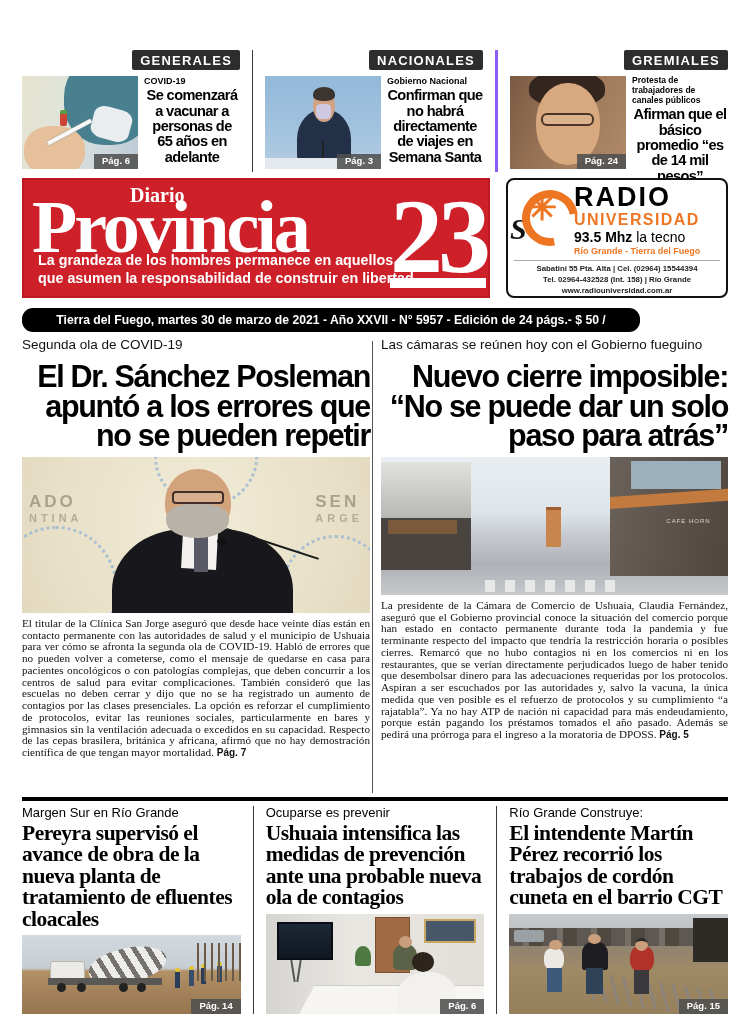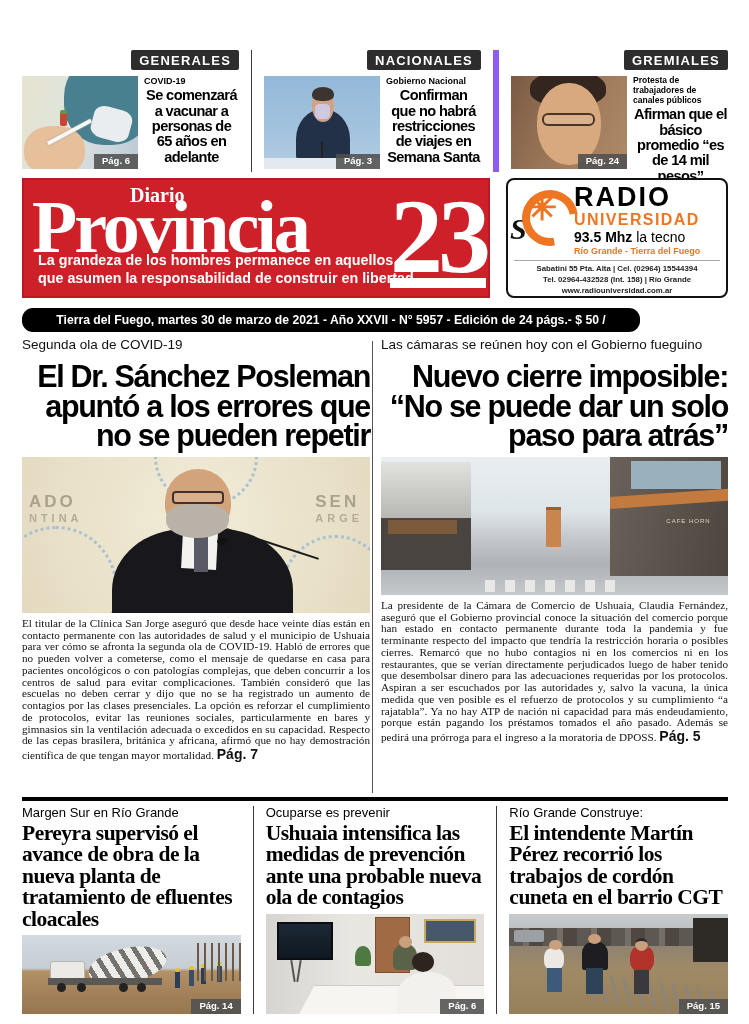--- a/index.html
+++ b/index.html
@@ -3,21 +3,21 @@
 <meta charset="utf-8">
 <style>
   html,body{margin:0;padding:0;background:#fff;}
   .sheet{position:relative;width:749px;height:1024px;background:#fff;overflow:hidden;
          font-family:"Liberation Sans",sans-serif;color:#000;margin:0 auto;}
   .sheet i{position:absolute;display:block;font-style:normal;}
 
   
   .top-row{position:absolute;left:22px;top:50px;width:706px;height:122px;display:flex;}
   .tcol{flex:1 1 0;min-width:0;display:flex;flex-direction:column;align-items:flex-end;}
-  .tcol.mid{border-left:1px solid #3a3a3a;border-right:6px solid #8b5cf6;padding:0 12px;margin:0 12px;}
+  .tcol.mid{border-left:1px solid #3a3a3a;border-right:3px solid #8b5cf6;padding:0 12px;margin:0 12px;}
   .secbar{background:#2d2d2d;color:#fff;font-weight:bold;font-size:13px;letter-spacing:1.2px;
           padding:3px 8px 2px;border-radius:2px;}
   .tbody{display:flex;margin-top:6px;flex:1;}
   .tphoto{position:relative;flex:0 0 116px;width:116px;height:93px;overflow:hidden;}
   .ttext{flex:1;min-width:0;padding-left:6px;}
   .tkicker{font-size:9px;font-weight:bold;line-height:1.15;text-align:left;}
   .thead{font-weight:bold;font-size:14.6px;line-height:1.05;letter-spacing:-0.6px;text-align:center;margin-top:2px;}
   .pag{position:absolute;right:0;bottom:0;background:rgba(80,80,80,.88);color:#fff;
        font-size:9.5px;font-weight:bold;padding:1px 8px;line-height:1.35;}
 
@@ -60,21 +60,21 @@
   .vdiv-main{position:absolute;left:372px;top:341px;width:1px;height:452px;background:#555;}
   .kicker{font-size:13.5px;color:#111;line-height:1.2;}
   .mhead{font-weight:bold;font-size:30.5px;line-height:.97;letter-spacing:-1.3px;text-align:right;margin-top:9px;}
   .mphoto{position:relative;overflow:hidden;margin-top:6px;}
   .ph-senado{height:156px;background:radial-gradient(circle at 50% 40%,#f2ecd8 0%,#e8e0c7 70%,#e2d9bf 100%);}
   .ph-street{height:138px;background:linear-gradient(#e9eef2 0%,#dde5ea 40%,#c9cdd1 55%,#aeb2b6 78%,#c6c9cc 100%);}
   .bk{position:absolute;color:#a9a28c;font-weight:bold;letter-spacing:3px;line-height:1.25;}
   .bk small{display:block;font-size:11px;letter-spacing:4px;color:#b3ac96;}
   .mbody{margin-top:5px;font-family:"Liberation Serif",serif;font-size:11.2px;line-height:1.05;
          text-align:justify;color:#111;}
-  .pref{font-family:"Liberation Sans",sans-serif;font-weight:bold;font-size:14px;white-space:nowrap;}
+  .pref{font-family:"Liberation Sans",sans-serif;font-weight:bold;font-size:10px;white-space:nowrap;}
 
   
   .rule{position:absolute;left:22px;top:797px;width:706px;height:4px;background:#000;}
   .bot-row{position:absolute;left:22px;top:806px;width:706px;height:208px;display:flex;}
   .bcol{flex:1 1 0;min-width:0;display:flex;flex-direction:column;}
   .bcol.mid{border-left:1px solid #3a3a3a;border-right:1px solid #3a3a3a;padding:0 12px;margin:0 12px;}
   .bkicker{font-size:13px;line-height:1.15;}
   .bhead{font-family:"Liberation Serif",serif;font-weight:bold;text-align:left;font-size:21.5px;
          line-height:1.0;letter-spacing:-0.5px;margin-top:2px;}
   .bphoto{position:relative;overflow:hidden;flex:1;margin-top:5px;}
@@ -118,21 +118,21 @@
           <i style="left:28%;bottom:10%;width:46%;height:54%;background:#223048;border-radius:50% 50% 8% 8%/60% 60% 8% 8%;"></i>
           <i style="left:41%;top:15%;width:19%;height:34%;background:#d2a382;border-radius:50%;"></i>
           <i style="left:41%;top:12%;width:19%;height:15%;background:#3c3430;border-radius:50% 50% 40% 40%;"></i>
           <i style="left:44%;top:30%;width:13%;height:16%;background:#cfc8e2;border-radius:30%;"></i>
           <i style="left:0;bottom:0;width:100%;height:12%;background:#e3e9ee;"></i>
           <i style="left:49%;bottom:12%;width:2px;height:18%;background:#222;"></i>
           <span class="pag">Pág. 3</span>
         </div>
         <div class="ttext">
           <div class="tkicker">Gobierno Nacional</div>
-          <div class="thead">Confirman que no habrá restricciones de viajes en Semana Santa</div>
+          <div class="thead">Confirman que no habrá directamente de viajes en Semana Santa</div>
         </div>
       </div>
     </div>
 
     <div class="tcol">
       <div class="secbar">GREMIALES</div>
       <div class="tbody">
         <div class="tphoto ph-port">
           <i style="left:16%;top:-6%;width:66%;height:38%;background:#33261e;border-radius:50% 50% 40% 40%;"></i>
           <i style="left:22%;top:8%;width:56%;height:88%;background:#d8a87e;border-radius:48%;"></i>

